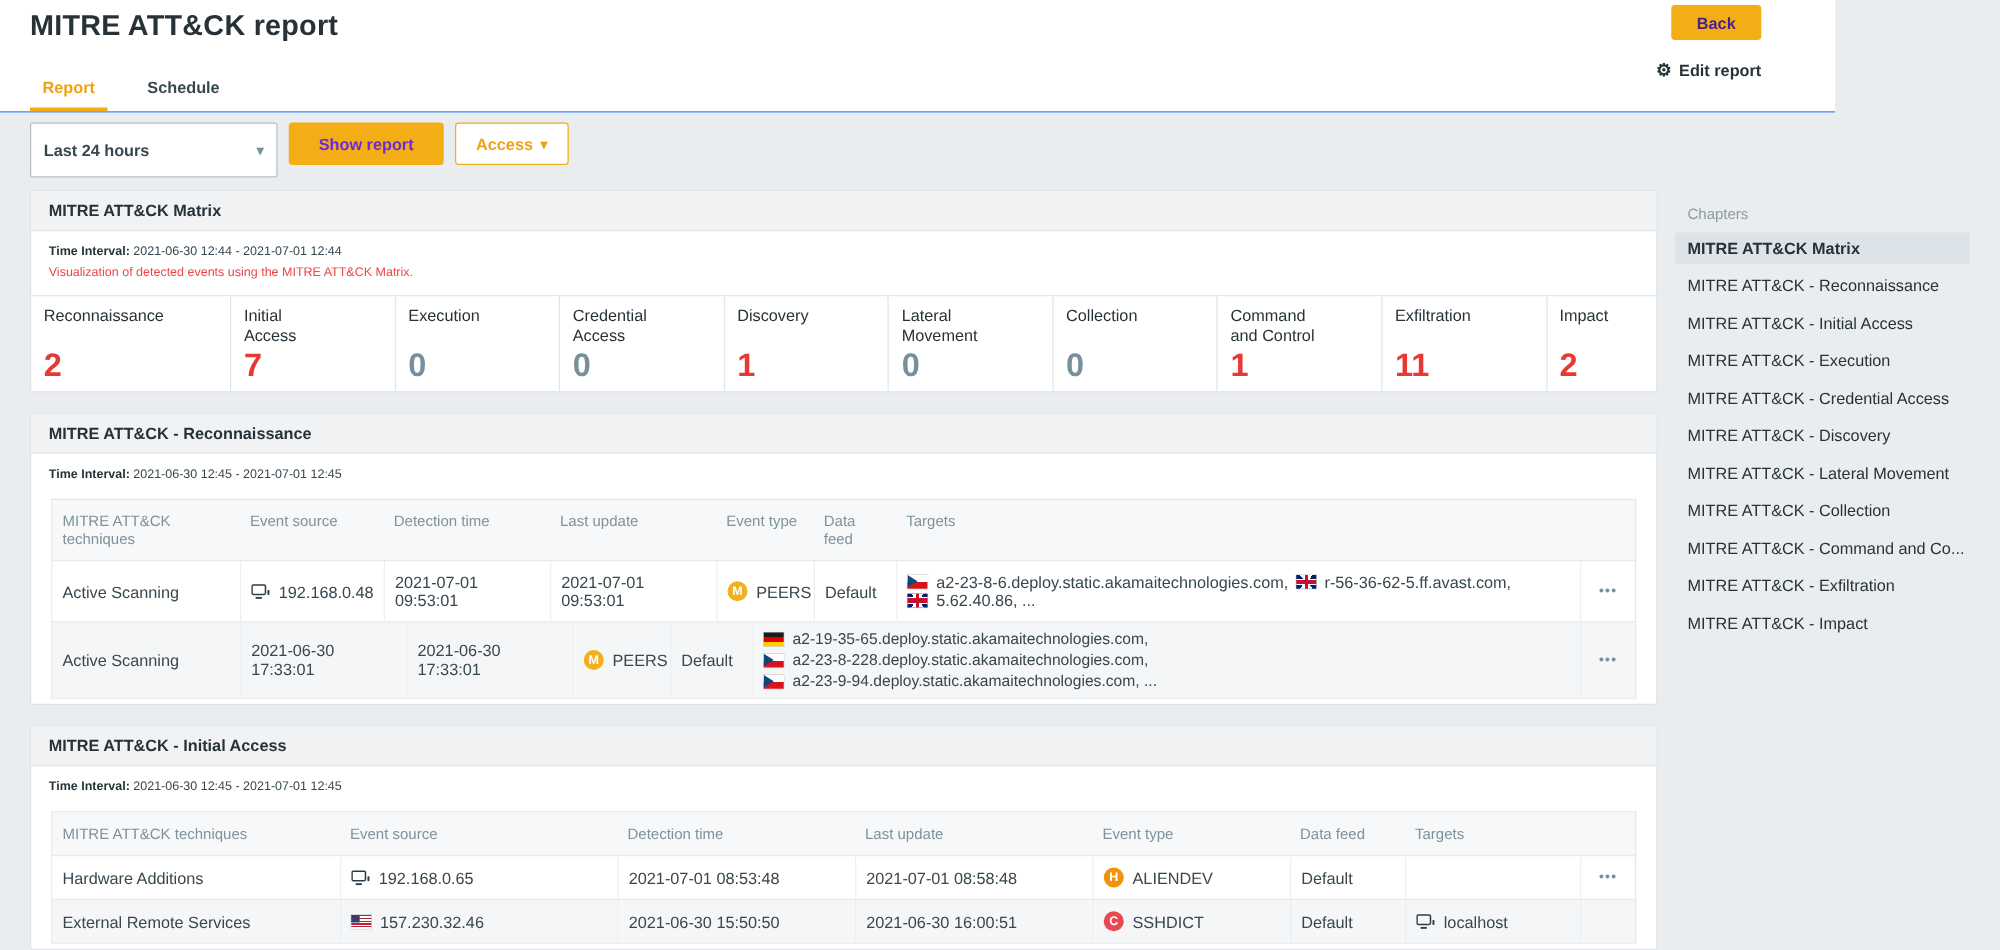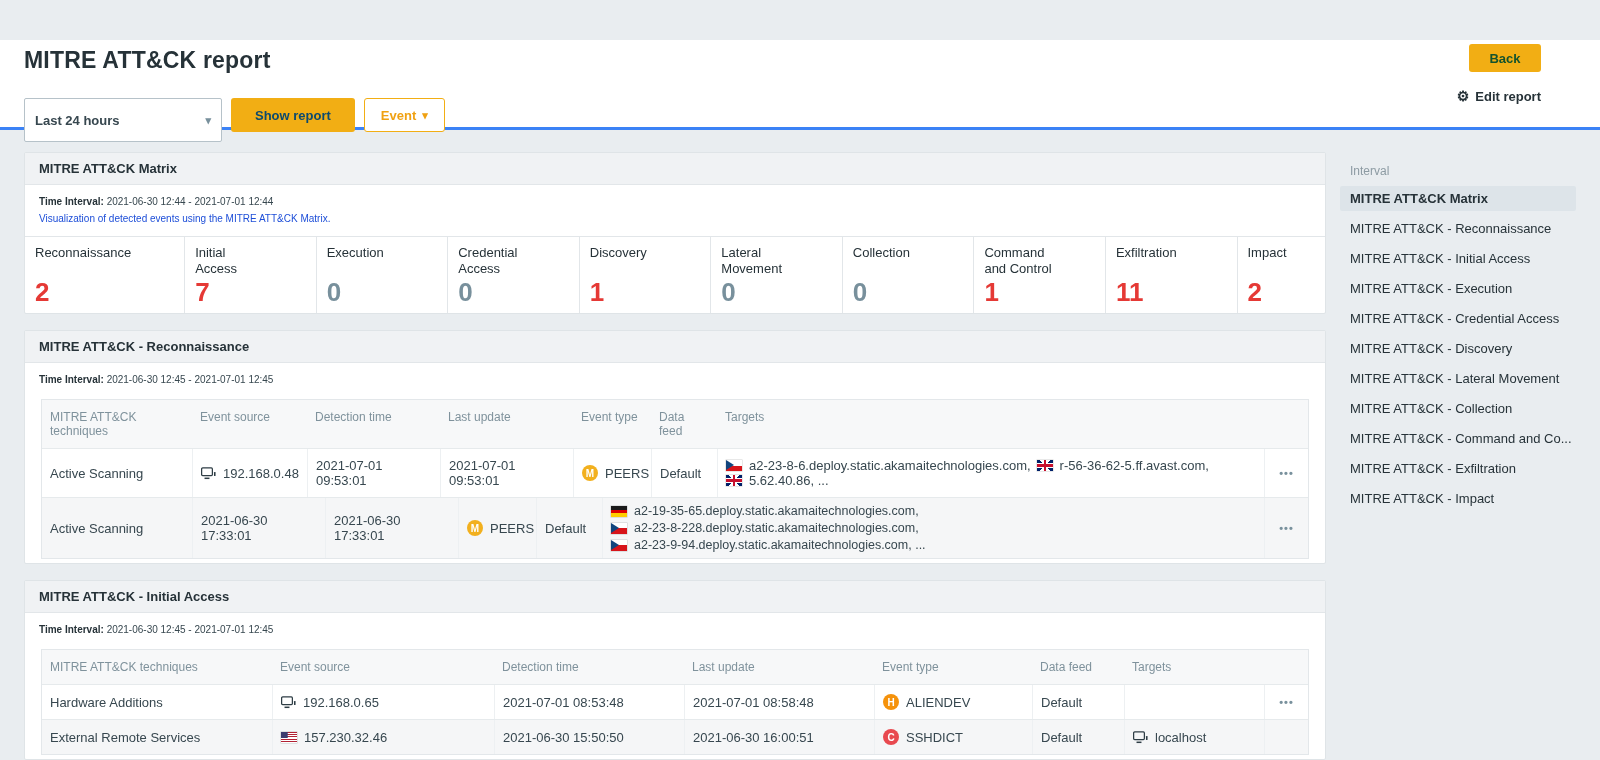--- a/index.html
+++ b/index.html
@@ -5,31 +5,31 @@
   * { margin:0; padding:0; box-sizing:border-box; }
   html,body { width:1600px; height:760px; overflow:hidden; }
   body {
     font-family:"Liberation Sans", sans-serif;
     background:#e9edf0;
     color:#37474f;
     position:relative;
   }
   
   .top-header {
-    position:absolute; top:0; left:0; width:1600px; height:90px;
-    background:#ffffff; border-bottom:3px solid #3b82f6;margin-top:40px;
+    position:absolute; top:0; left:0; width:1468px; height:90px;
+    background:#ffffff; border-bottom:1px solid #3b82f6;
   }
   .page-title {
     position:absolute; top:7px; left:24px;
     font-size:23px; font-weight:bold; color:#263238; letter-spacing:.2px;
   }
   .back-btn {
     position:absolute; top:4px; right:59px;
     width:72px; height:28px; background:#f2ae14; border:none; border-radius:3px;
-    font-family:inherit; font-size:13px; font-weight:bold; color:#14532d; cursor:pointer;
+    font-family:inherit; font-size:13px; font-weight:bold; color:#4c1d95; cursor:pointer;
   }
   .edit-report {
     position:absolute; top:48px; right:59px;
     font-size:13px; font-weight:bold; color:#263238; cursor:pointer;
     display:flex; align-items:center; gap:6px;
   }
   .gear { font-size:14px; color:#263238; }
   .tabs { position:absolute; left:24px; bottom:0; display:flex; gap:22px; }
   .tab {
     font-size:13px; font-weight:bold; color:#37474f;
@@ -39,42 +39,42 @@
   
   .toolbar { position:absolute; top:98px; left:24px; display:flex; gap:9px; }
   .select {
     width:198px; height:44px; background:#fff; border:1px solid #b6c2c9; border-radius:2px;
     display:flex; align-items:center; justify-content:space-between;
     padding:0 10px; font-size:13px; font-weight:bold; color:#37474f; cursor:pointer;
   }
   .select .caret { color:#78909c; font-size:11px; }
   .primary-btn {
     height:34px; padding:0 24px; background:#f2ae14; border:none; border-radius:3px;
-    font-family:inherit; font-size:13px; font-weight:bold; color:#0c4a6e; cursor:pointer;
+    font-family:inherit; font-size:13px; font-weight:bold; color:#6d28d9; cursor:pointer;
   }
   .outline-btn {
     height:34px; padding:0 16px; background:#fff; border:1px solid #f2ae14; border-radius:3px;
     font-family:inherit; font-size:13px; font-weight:bold; color:#f0a112; cursor:pointer;
     display:flex; align-items:center; gap:6px;
   }
   .outline-btn .caret { font-size:11px; color:#f0a112; }
   
   .main { position:absolute; top:152px; left:24px; width:1302px; }
   .panel {
     background:#ffffff; border:1px solid #dfe4e7; border-radius:2px; margin-bottom:16px;
   }
   .panel-header {
     background:#f0f2f4; border-bottom:1px solid #e2e6e9;
     padding:8px 14px; font-size:13px; font-weight:bold; color:#263238;
   }
   .panel-info { padding:11px 14px 12px; }
   .info-line { font-size:10px; color:#37474f; }
   .info-line + .info-line { margin-top:6px; }
   .info-line b { color:#263238; }
-  .muted-desc { color:#1d4ed8; }
+  .muted-desc { color:#ef4444; }
   
   .matrix-row { display:flex; border-top:1px solid #e2e6e9;gap:43px; }
   .matrix-cell {
     flex:1 1 0; height:76px; padding:8px 10px; border-left:1px solid #e2e6e9;
     display:flex; flex-direction:column; justify-content:space-between;
   }
   .matrix-cell:first-child { border-left:none; }
   .matrix-label { font-size:13px; color:#263238; line-height:16px; }
   .matrix-count { font-size:26px; font-weight:bold; line-height:26px; }
   .matrix-count[data-tone="red"]  { color:#e53935; }
@@ -172,21 +172,21 @@
   </div>
 </div>
 
 <div class="toolbar">
   <div class="select">
     <span>Last 24 hours</span>
     <span class="caret">▾</span>
   </div>
   <button class="primary-btn">Show report</button>
   <button class="outline-btn">
-    <span>Event</span>
+    <span>Access</span>
     <span class="caret">▾</span>
   </button>
 </div>
 
 <div class="main">
 
   <div class="panel">
     <div class="panel-header">MITRE ATT&amp;CK Matrix</div>
     <div class="panel-info">
       <div class="info-line">
@@ -398,21 +398,21 @@
         <div class="td i-c8">
           
         </div>
       </div>
 
     </div>
   </div>
 </div>
 
 <div class="sidebar">
-  <div class="chapters-label">Interval</div>
+  <div class="chapters-label">Chapters</div>
   <div class="chapter-item active">MITRE ATT&amp;CK Matrix</div>
   <div class="chapter-item">MITRE ATT&amp;CK - Reconnaissance</div>
   <div class="chapter-item">MITRE ATT&amp;CK - Initial Access</div>
   <div class="chapter-item">MITRE ATT&amp;CK - Execution</div>
   <div class="chapter-item">MITRE ATT&amp;CK - Credential Access</div>
   <div class="chapter-item">MITRE ATT&amp;CK - Discovery</div>
   <div class="chapter-item">MITRE ATT&amp;CK - Lateral Movement</div>
   <div class="chapter-item">MITRE ATT&amp;CK - Collection</div>
   <div class="chapter-item">MITRE ATT&amp;CK - Command and Co...</div>
   <div class="chapter-item">MITRE ATT&amp;CK - Exfiltration</div>

